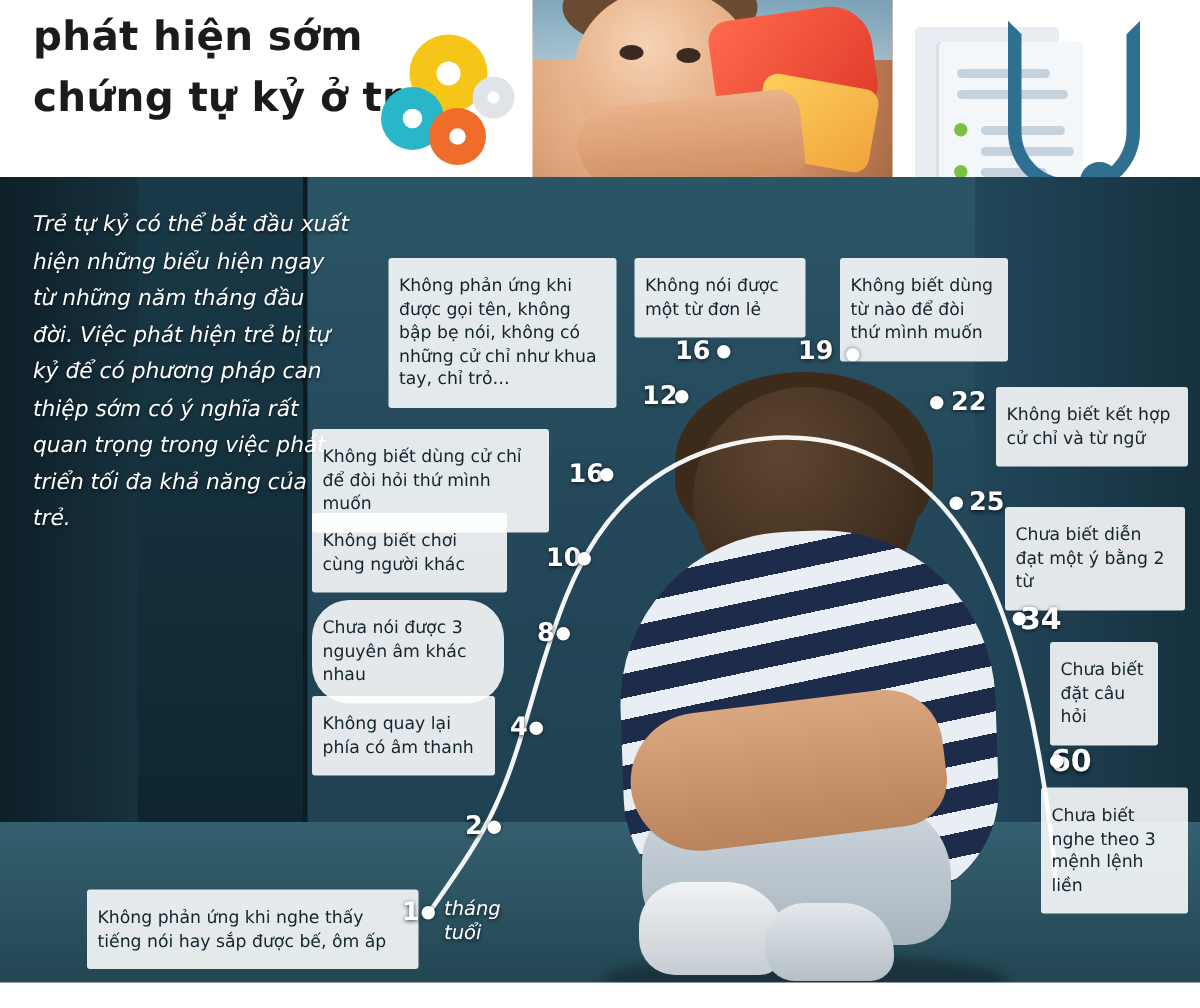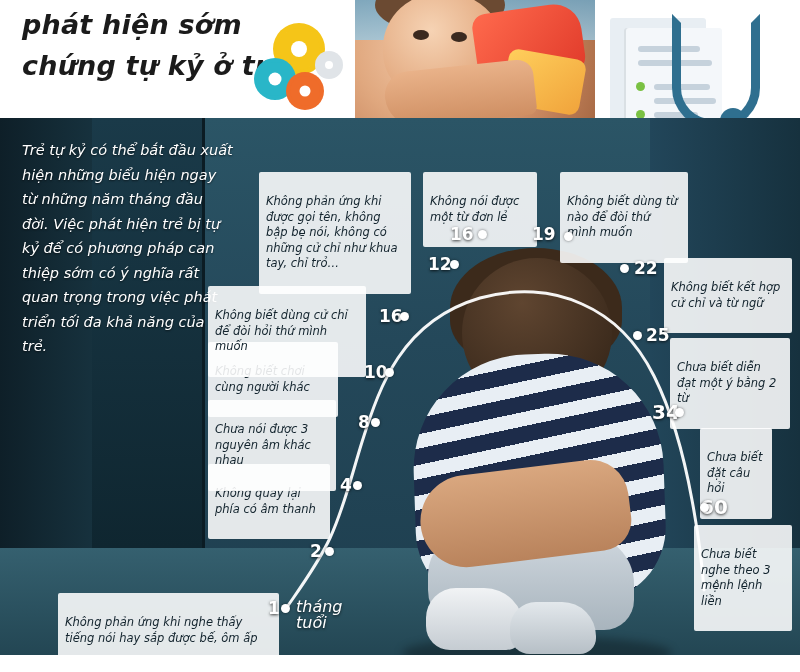--- a/index.html
+++ b/index.html
@@ -82,21 +82,21 @@
   .header-title {
     position: absolute;
     left: 22px; top: 4px;
     width: 330px;
     color: #1b1b1b;
     font-weight: bold;
     font-size: 27px;
     line-height: 41px;
     letter-spacing: .2px;
   }
-  .header-title div { white-space: nowrap; font-style: italic; }
+  .header-title div { white-space: nowrap; }
 
   
   .gears { position: absolute; left: 258px; top: 28px; width: 92px; height: 86px; }
   .gear {
     position: absolute;
     border-radius: 50%;
   }
   .gear::before, .gear::after {
     content: "";
     position: absolute;
@@ -244,44 +244,43 @@
     text-shadow: 0 1px 2px rgba(0,0,0,.6);
   }
 
   
   .lbl {
     position: absolute;
     background: rgba(255,255,255,.88);
     color: #13242e;
     font-size: 11.5px;
     line-height: 15.5px;
-    padding: 22px 7px;
+    padding: 11px 7px;
     border-radius: 2px;
     box-sizing: border-box;
-    font-style: italic;
   }
   .node {
     position: absolute;
     color: #ffffff;
     font-weight: bold;
     font-size: 17px;
     text-shadow: 0 1px 3px rgba(0,0,0,.75);
   }
   .node.big { font-size: 20px; }
   .dot {
     position: absolute;
     width: 9px; height: 9px;
     border-radius: 50%;
     background: #ffffff;
     box-shadow: 0 0 3px rgba(0,0,0,.5);
   }
   .axis-unit {
     position: absolute;
     color: #ffffff;
-    font-size: 16px;
+    font-size: 13px;
     font-style: italic;
     line-height: 16px;
     text-shadow: 0 1px 3px rgba(0,0,0,.7);
   }
 
   
   .footer {
     position: absolute; left: 0; top: 655px; width: 800px; height: 17px;
     background: #ffffff;
   }
@@ -376,54 +375,54 @@
   <div class="axis-unit" style="left:296px; top:599px; white-space:pre;">tháng
 tuổi</div>
 
   <div class="node" style="left:310px; top:541px;">2</div>
   <div class="dot" style="left:325px; top:547px;"></div>
 
   <div class="lbl" style="left:208px; top:464px; width:122px;">Không quay lại phía có âm thanh</div>
   <div class="node" style="left:340px; top:475px;">4</div>
   <div class="dot" style="left:353px; top:481px;"></div>
 
-  <div class="lbl" style="left:208px; top:400px; width:128px;">Chưa nói được 3 nguyên âm khác nhau</div>
+  <div class="lbl" style="left:208px; top:400px; width:128px;border-radius:25px;">Chưa nói được 3 nguyên âm khác nhau</div>
   <div class="node" style="left:358px; top:412px;">8</div>
   <div class="dot" style="left:371px; top:418px;"></div>
 
   <div class="lbl" style="left:208px; top:342px; width:130px;">Không biết chơi cùng người khác</div>
   <div class="node" style="left:364px; top:362px;">10</div>
   <div class="dot" style="left:385px; top:368px;"></div>
 
   <div class="lbl" style="left:208px; top:286px; width:158px;">Không biết dùng cử chỉ để đòi hỏi thứ mình muốn</div>
   <div class="node" style="left:379px; top:306px;">16</div>
   <div class="dot" style="left:400px; top:312px;"></div>
 
   <div class="lbl" style="left:259px; top:172px; width:152px;">Không phản ứng khi được gọi tên, không bập bẹ nói, không có những cử chỉ như khua tay, chỉ trỏ…</div>
   <div class="node" style="left:428px; top:254px;">12</div>
   <div class="dot" style="left:450px; top:260px;"></div>
 
   <div class="lbl" style="left:423px; top:172px; width:114px;">Không nói được một từ đơn lẻ</div>
   <div class="node" style="left:450px; top:224px;">16</div>
   <div class="dot" style="left:478px; top:230px;"></div>
 
-  <div class="lbl" style="left:560px; top:172px; width:128px;">Không biết dùng từ nào để đòi thứ mình muốn</div>
+  <div class="lbl" style="left:560px; top:172px; width:112px;">Không biết dùng từ nào để đòi thứ mình muốn</div>
   <div class="node" style="left:532px; top:224px;">19</div>
   <div class="dot" style="left:564px; top:232px;"></div>
 
   <div class="lbl" style="left:664px; top:258px; width:128px;">Không biết kết hợp cử chỉ và từ ngữ</div>
   <div class="node" style="left:634px; top:258px;">22</div>
   <div class="dot" style="left:620px; top:264px;"></div>
 
   <div class="lbl" style="left:670px; top:338px; width:120px;">Chưa biết diễn đạt một ý bằng 2 từ</div>
   <div class="node" style="left:646px; top:325px;">25</div>
   <div class="dot" style="left:633px; top:331px;"></div>
 
   <div class="lbl" style="left:700px; top:428px; width:72px;">Chưa biết đặt câu hỏi</div>
-  <div class="node big" style="left:652px; top:400px;">34</div>
+  <div class="node big" style="left:680px; top:400px;">34</div>
   <div class="dot" style="left:675px; top:408px;"></div>
 
   <div class="lbl" style="left:694px; top:525px; width:98px;">Chưa biết nghe theo 3 mệnh lệnh liền</div>
   <div class="node big" style="left:700px; top:495px;">60</div>
   <div class="dot" style="left:700px; top:503px;"></div>
 
   <div class="footer"></div>
 
 </div>
 

